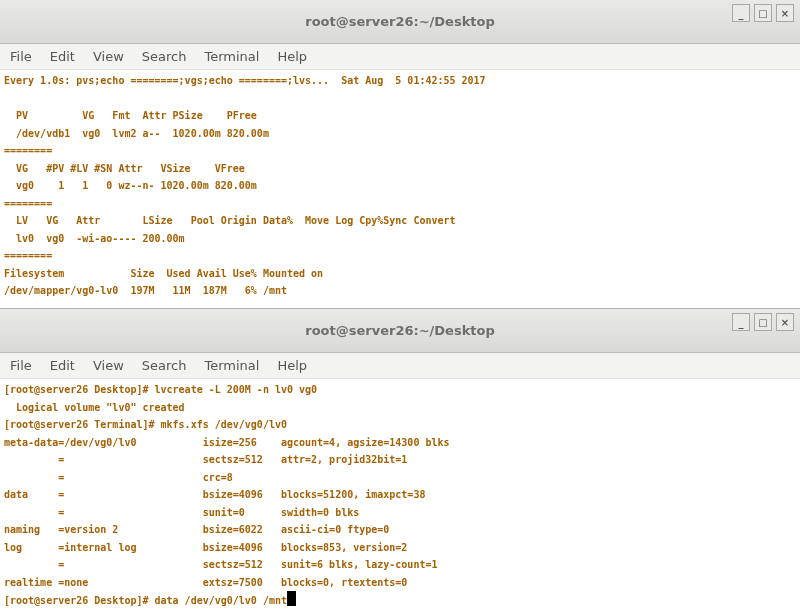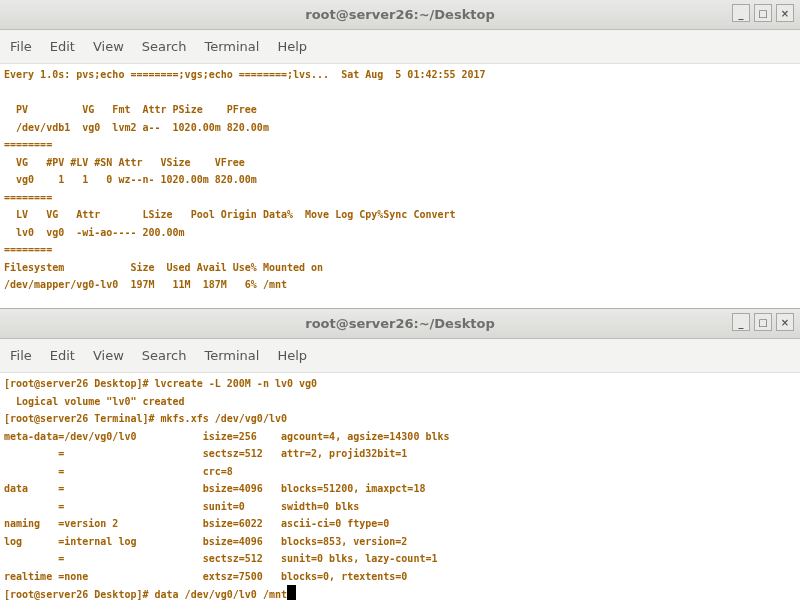--- a/index.html
+++ b/index.html
@@ -10,21 +10,21 @@
     font-size: 13px;
     background: #ffffff;
     overflow: hidden;
   }
   .window {
     border: 0;
   }
   .win1 { position: absolute; top: 0; left: 0; right: 0; }
   .win2 { position: absolute; top: 308px; left: 0; right: 0; border-top: 1px solid #b0b0b0; }
   .titlebar {
-    height: 30px;
+    height: 44px;
     background: linear-gradient(#e9e9e7, #d9d9d6);
     border-bottom: 1px solid #bdbdbb;
     display: flex;
     align-items: center;
     justify-content: center;
     position: relative;
     color: #6e6e6c;
     font-weight: 700;
     font-size: 13px;
   }
@@ -41,21 +41,21 @@
     border: 1px solid #a8a8a6;
     background: #eaeae8;
     display: flex;
     align-items: center;
     justify-content: center;
     font-size: 10px;
     color: #555;
     cursor: pointer;
   }
   .menubar {
-    height: 34px;
+    height: 26px;
     background: #f3f3f1;
     border-bottom: 1px solid #e0e0de;
     display: flex;
     align-items: center;
     gap: 18px;
     padding: 0 10px;
     color: #555;
     font-size: 13px;
   }
   .menubar .item { cursor: pointer; }
@@ -141,20 +141,20 @@
     <span class="item">Search</span>
     <span class="item">Terminal</span>
     <span class="item">Help</span>
   </div>
   <div class="term"><span>[root@server26 Desktop]# lvcreate -L 200M -n lv0 vg0</span>
 <span>  Logical volume "lv0" created</span>
 <span>[root@server26 Terminal]# mkfs.xfs /dev/vg0/lv0</span>
 <span>meta-data=/dev/vg0/lv0           isize=256    agcount=4, agsize=14300 blks</span>
 <span>         =                       sectsz=512   attr=2, projid32bit=1</span>
 <span>         =                       crc=8</span>
-<span>data     =                       bsize=4096   blocks=51200, imaxpct=18</span>
+<span>data     =                       bsize=4096   blocks=51200, imaxpct=38</span>
 <span>         =                       sunit=0      swidth=0 blks</span>
 <span>naming   =version 2              bsize=6022   ascii-ci=0 ftype=0</span>
 <span>log      =internal log           bsize=4096   blocks=853, version=2</span>
-<span>         =                       sectsz=512   sunit=0 blks, lazy-count=1</span>
+<span>         =                       sectsz=512   sunit=6 blks, lazy-count=1</span>
 <span>realtime =none                   extsz=7500   blocks=0, rtextents=0</span>
 <span>[root@server26 Desktop]# data /dev/vg0/lv0 /mnt</span><span class="cursor"></span></div>
 </div>
 
 </body></html>

